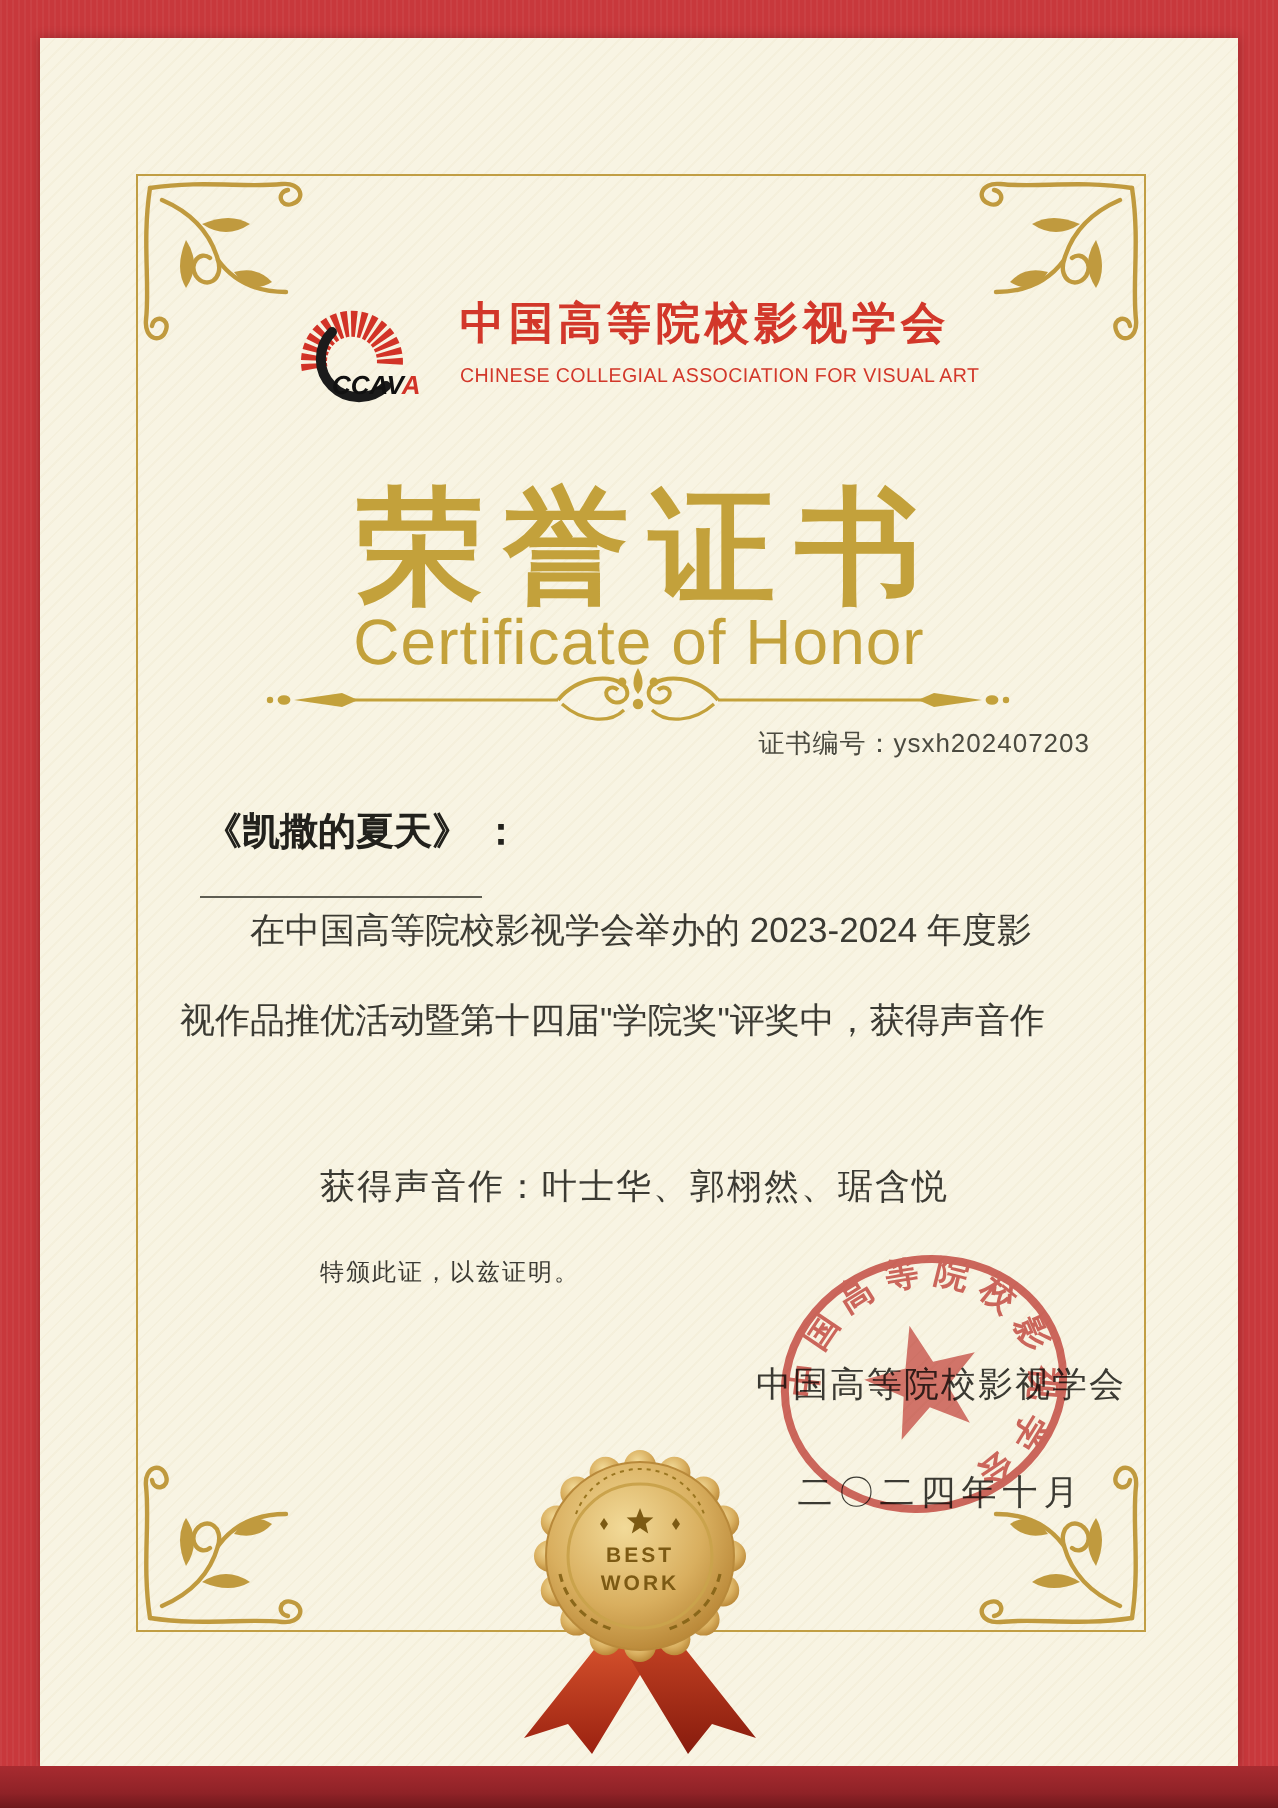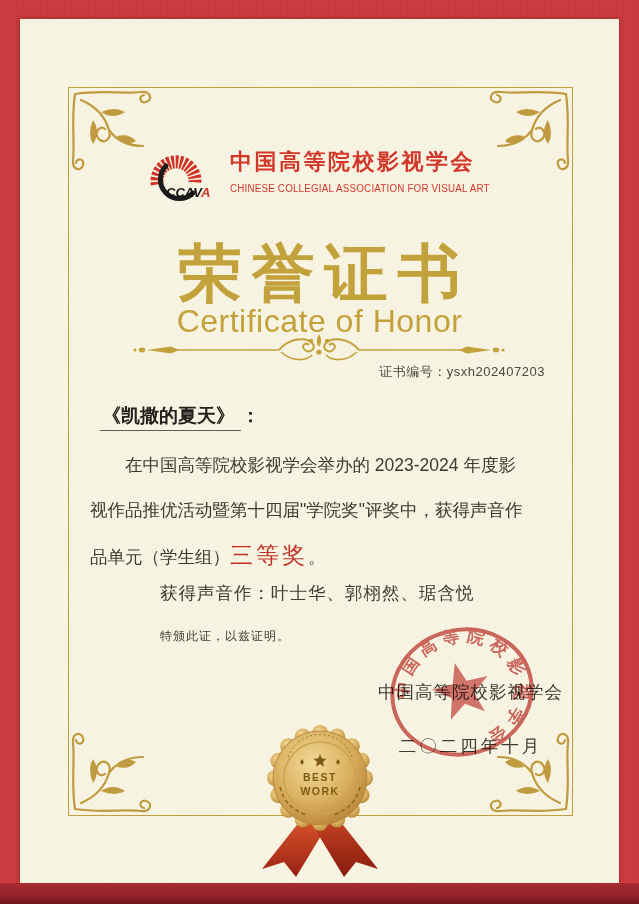--- a/index.html
+++ b/index.html
@@ -30,21 +30,21 @@
 
   .title-cn{position:absolute;left:0;right:0;top:212px;z-index:3;text-align:center;
         font-size:63px;font-weight:bold;color:#c3a13b;letter-spacing:10px;padding-left:10px;
         font-family:"DejaVu Serif","Liberation Serif",serif;}
   .title-en{position:absolute;left:0;right:0;top:284px;z-index:3;text-align:center;
         font-size:32px;color:#c3a13b;letter-spacing:.5px;}
   .divider{position:absolute;left:109px;top:312px;width:380px;height:36px;z-index:3;}
 
   .cert-no{position:absolute;right:74px;top:344px;z-index:3;font-size:13px;color:#4b4a40;letter-spacing:.5px;}
   .film-title{position:absolute;left:80px;top:384px;z-index:3;font-size:19px;font-weight:bold;color:#22211c;}
-  .film-title .ul{border-bottom:1.5px solid #5e5d52;padding:0 6px 4px 2px;margin-top:32px;}
+  .film-title .ul{border-bottom:1.5px solid #5e5d52;padding:0 6px 21px 2px;margin-top:32px;}
 
   .body-text{position:absolute;left:70px;top:424px;width:470px;z-index:3;color:#3b3a33;font-size:17.5px;}
   .body-text .bline{height:45px;line-height:45px;white-space:nowrap;}
   .body-text .indent{text-indent:2em;}
   .award{color:#bf3226;font-size:23px;letter-spacing:3px;font-weight:500;}
 
   .team-line{position:absolute;left:140px;top:562px;z-index:3;font-size:17.5px;color:#3b3a33;letter-spacing:1px;white-space:nowrap;}
   .proof-line{position:absolute;left:140px;top:609px;z-index:3;font-size:12px;color:#3b3a33;letter-spacing:1px;font-family:Liberation Serif, serif;}
 
   .signature{position:absolute;right:56px;top:661px;z-index:3;text-align:center;}
@@ -140,23 +140,20 @@
       <span>证书编号：</span><span>ysxh202407203</span>
     </div>
 
     <div class="film-title">
       <span class="ul">《凯撒的夏天》</span><span>：</span>
     </div>
 
     <div class="body-text">
       <div class="bline indent">在中国高等院校影视学会举办的 2023-2024 年度影</div>
       <div class="bline">视作品推优活动暨第十四届"学院奖"评奖中，获得声音作</div>
-      <div class="bline">
-        <span>品单元（学生组）</span><span class="award">三等奖</span><span>。</span>
-      </div>
     </div>
 
     <div class="team-line">
       <span>获得声音作：</span><span>叶士华、郭栩然、琚含悦</span>
     </div>
 
     <div class="proof-line">特颁此证，以兹证明。</div>
 
     <div class="signature">
       <div class="sig-org">中国高等院校影视学会</div>

